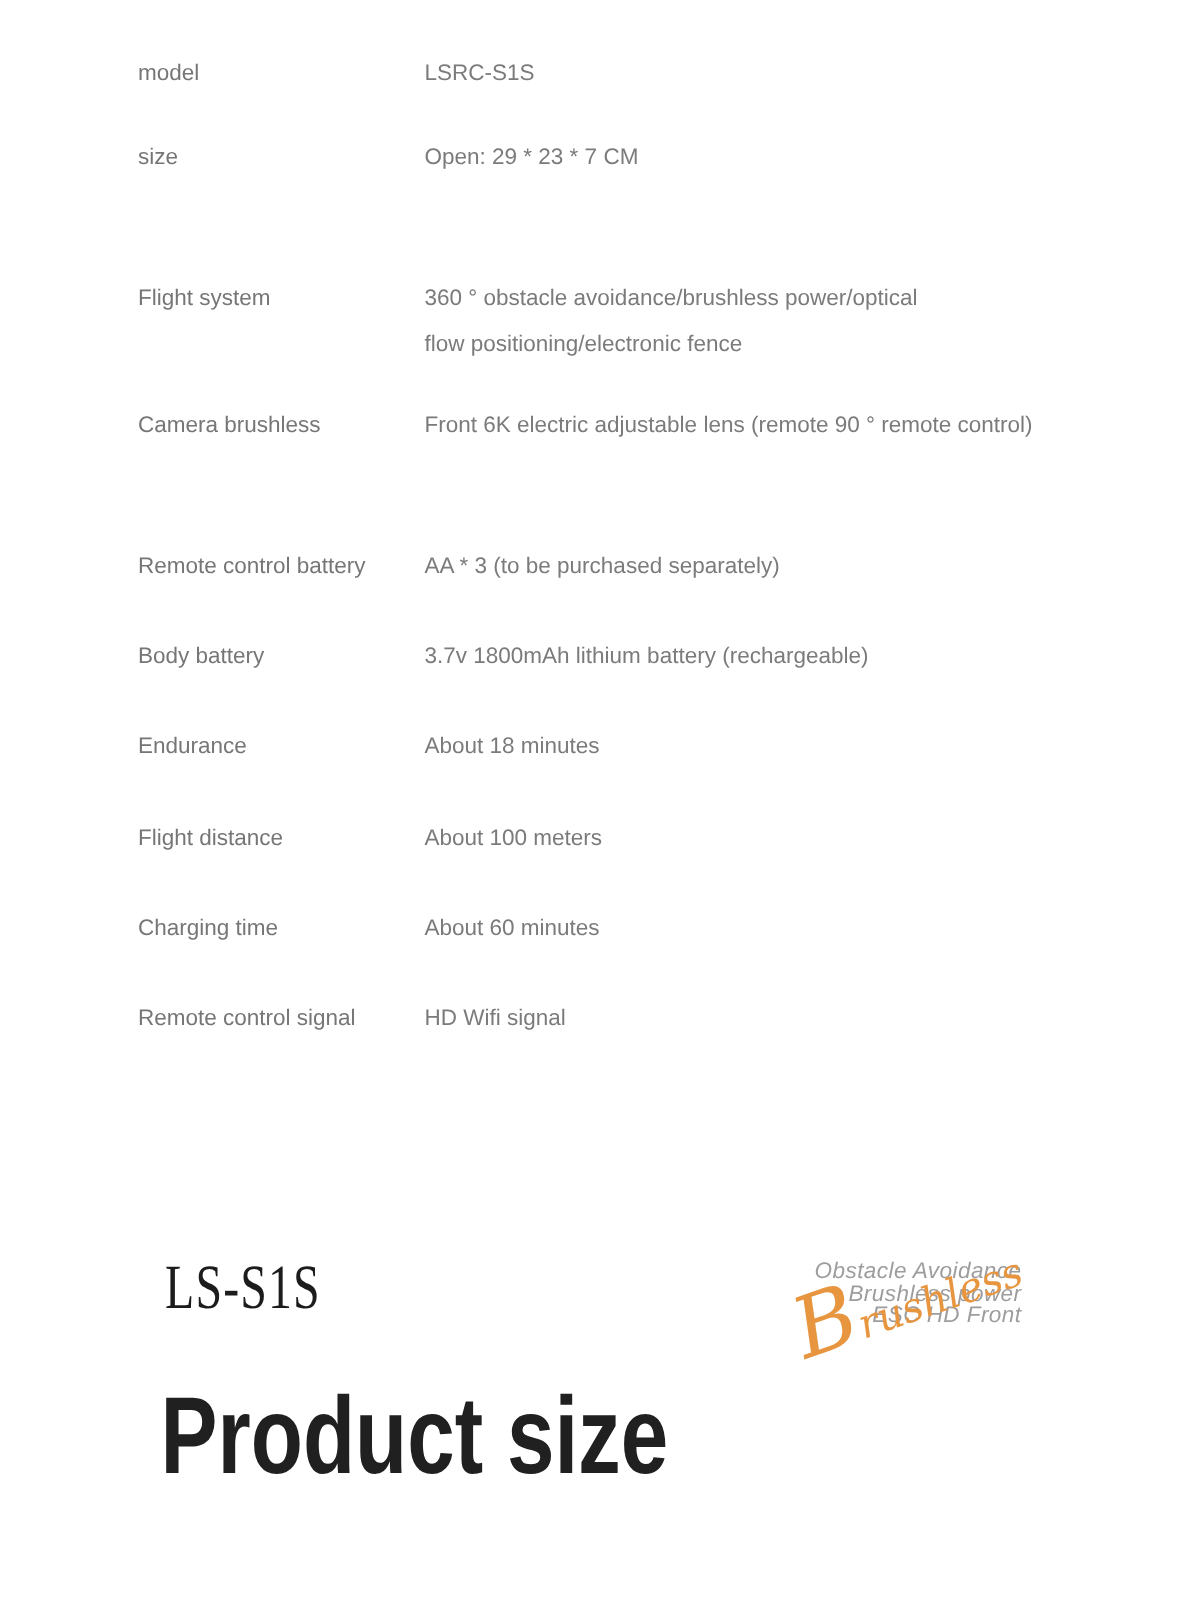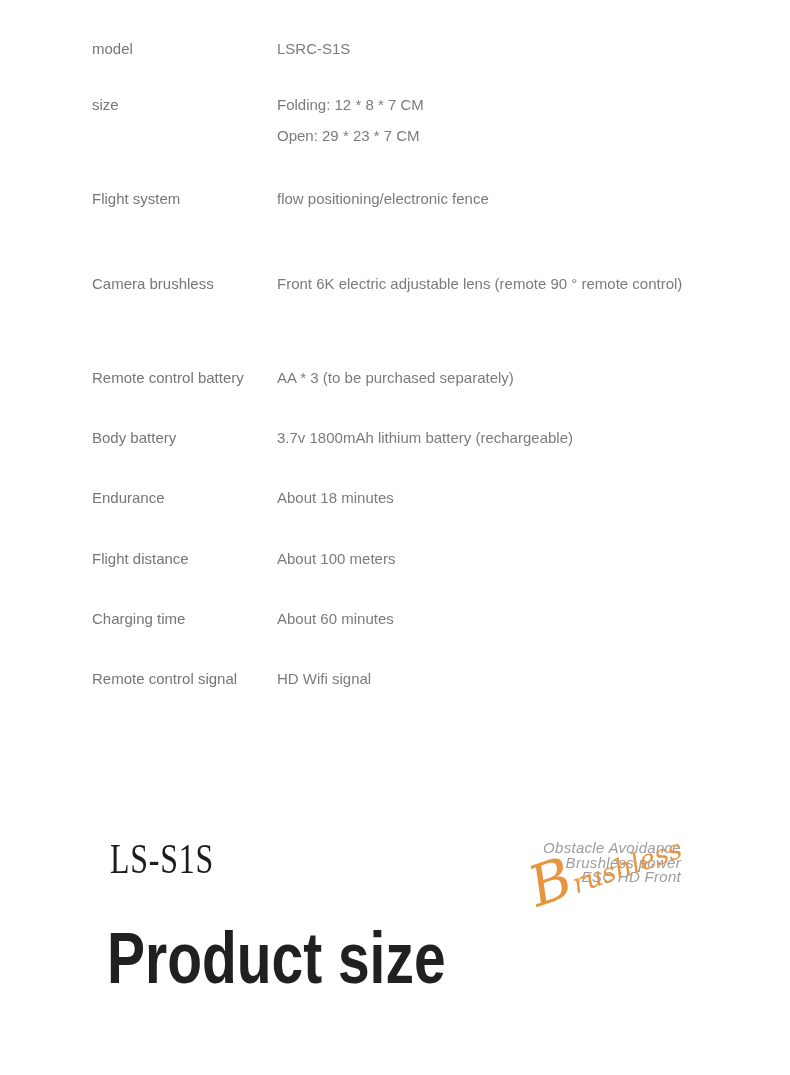--- a/index.html
+++ b/index.html
@@ -35,20 +35,21 @@
     position: absolute;
     left: 277px;
     top: 0;
     width: 500px;
   }
   .spec-line {
     font-size: 15px;
     line-height: 30.5px;
     color: #7b7b7b;
     white-space: nowrap;
+    margin-left: 6px;
   }
 
   
   .brand-logo {
     position: absolute;
     left: 110px;
     top: 835px;
     font-family: "Liberation Serif", "DejaVu Serif", serif;
     font-size: 42px;
     font-weight: 500;
@@ -109,28 +110,28 @@
   <div class="spec-row" style="top:34px">
     <div class="spec-label">model</div>
     <div class="spec-lines">
       <div class="spec-line">LSRC-S1S</div>
     </div>
   </div>
 
   <div class="spec-row" style="top:90px">
     <div class="spec-label">size</div>
     <div class="spec-lines">
-      <div class="spec-line">Folding: 12 * 8 * 7 CM</div>
       <div class="spec-line">Open: 29 * 23 * 7 CM</div>
     </div>
   </div>
 
   <div class="spec-row" style="top:184px">
     <div class="spec-label">Flight system</div>
     <div class="spec-lines">
+      <div class="spec-line">360 ° obstacle avoidance/brushless power/optical</div>
       <div class="spec-line">flow positioning/electronic fence</div>
     </div>
   </div>
 
   <div class="spec-row" style="top:269px">
     <div class="spec-label">Camera brushless</div>
     <div class="spec-lines">
       <div class="spec-line">Front 6K electric adjustable lens (remote 90 ° remote control)</div>
     </div>
   </div>

